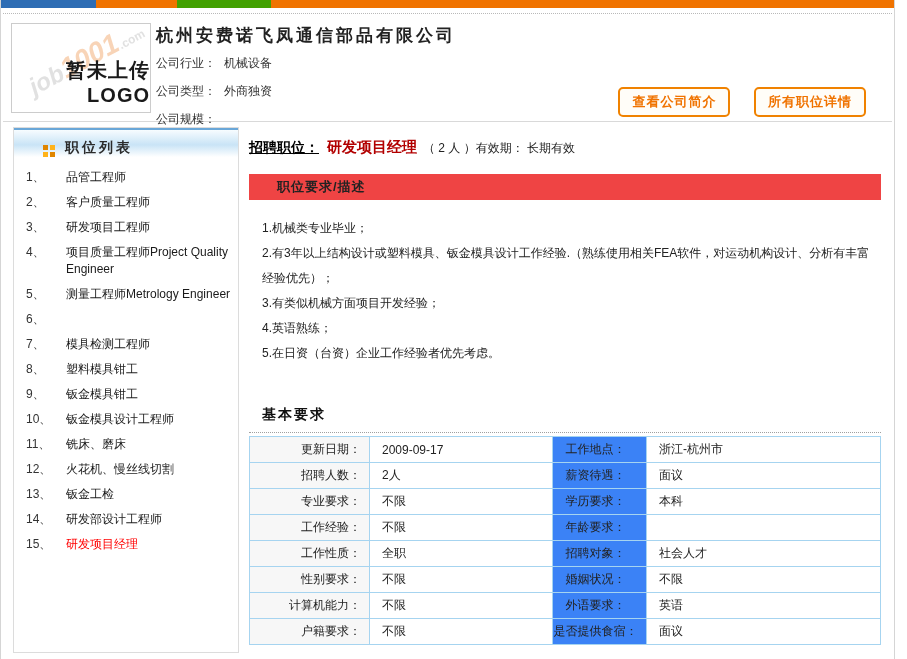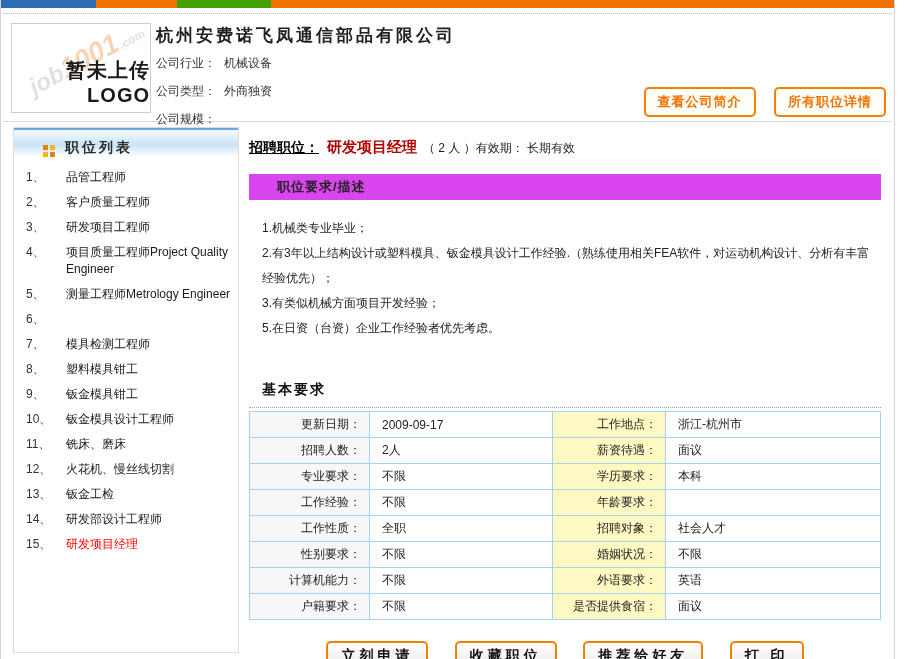--- a/index.html
+++ b/index.html
@@ -23,21 +23,21 @@
               transform:rotate(-28deg); opacity:.55; white-space:nowrap; }
   .wm-job { font-size:24px; font-weight:bold; font-style:italic; color:#c9c9c9; }
   .wm-num { font-size:28px; font-weight:bold; font-style:italic; color:#f3b27e; }
   .wm-com { font-size:12px; font-weight:bold; color:#c9c9c9; }
   .logo-text { position:absolute; left:0; top:33px; width:100%; text-align:right;
               font-size:20px; font-weight:bold; color:#1a1a1a; letter-spacing:1px; }
   .company-info { margin-left:155px; padding-top:2px; }
   .company-name { font-size:17px; font-weight:bold; color:#222; letter-spacing:3px; margin-bottom:8px; }
   .company-field { font-size:12px; color:#333; margin-bottom:11px; }
   .company-field .flabel { margin-right:8px; }
-  .header-buttons { position:absolute; right:8px; bottom:4px; }
+  .header-buttons { position:absolute; right:28px; bottom:4px;font-family:Liberation Mono, monospace; }
   .btn-outline { display:inline-block; margin-left:14px; padding:4px 12px; font-size:13px; font-weight:bold;
               color:#f07300; background:#fffdf8; border:2px solid #f08200; border-radius:5px;
               letter-spacing:1px; cursor:pointer; }
   .header-divider { border-top:1px solid #d9d9d9; margin:0 2px; }
 
   
   .content { display:flex; align-items:stretch; padding-top:5px; height:531px; }
   .sidebar { width:226px; margin-left:12px; border:1px solid #dcdcdc; background:#fff; }
   .sidebar-header { height:29px; border-top:2px solid #6aa7d8;
               background:linear-gradient(to bottom,#f7fcff 0%,#c9e4f6 55%,#ffffff 100%);
@@ -51,31 +51,31 @@
   .job-list li { display:flex; font-size:12px; line-height:17px; margin-bottom:8px; cursor:pointer; }
   .job-list .num { width:30px; flex:0 0 30px; padding-left:4px; color:#333; }
   .job-list .lbl { flex:1; color:#1a1a1a;margin-left:14px; }
   .job-list li.active .lbl, .job-list li.active .num { color:#f00; }
   .job-list li.active .num { color:#333; }
 
   .main { flex:1; margin-left:10px; margin-right:13px; }
   .job-head { padding-top:11px; font-size:12px; color:#222; }
   .job-head .jlabel { color:#000000; font-weight:bold; font-size:14px;text-decoration:underline; }
   .job-head .jtitle { color:#b20000; font-weight:bold; font-size:15px; margin:0 6px 0 8px; }
-  .section-bar { margin-top:17px; height:26px; line-height:26px; background:#d946ef;
+  .section-bar { margin-top:17px; height:26px; line-height:26px; background:#ef4444;
               font-size:13px; font-weight:bold; color:#222; padding-left:28px; letter-spacing:1px; }
   .desc { padding:16px 6px 0 13px; }
   .desc p { font-size:12px; line-height:25px; color:#222; }
   .basic-header { margin-top:40px; padding:0 0 8px 13px; font-size:14px; font-weight:bold; color:#111;
               letter-spacing:2px; border-bottom:1px dotted #9f9f9f; }
   table.req { width:100%; border-collapse:collapse; margin-top:3px;border-radius:28px; }
   table.req td { border:1px solid #a6d4f0; height:26px; font-size:12px; color:#222; }
   td.cl { width:120px; background:#f7f7f7; text-align:right; padding-right:8px; }
   td.cv1 { width:183px; padding-left:12px; background:#fff; }
-  td.cl2 { width:113px; background:#fef9c3; text-align:right; padding-right:8px; }
+  td.cl2 { width:94px; background:#3b82f6; text-align:center; padding-right:8px; }
   td.cv2 { padding-left:12px; background:#fff; }
   .actions { margin-top:21px; text-align:center; }
   .btn-action { display:inline-block; margin:0 11px; padding:4px 13px; font-size:14px; font-weight:bold;
               color:#111; letter-spacing:4px; border:2px solid #f08200; border-radius:5px;
               background:linear-gradient(to bottom,#ffffff 0%,#e9e9e9 100%); cursor:pointer; }
 </style>
 </head>
 <body>
 
 <div class="page">
@@ -191,20 +191,21 @@
       <div class="job-head">
         <span class="jlabel">招聘职位：</span><span class="jtitle">研发项目经理</span><span>（ 2 人 ）有效期： 长期有效</span>
       </div>
 
       <div class="section-bar">职位要求/描述</div>
 
       <div class="desc">
         <p>1.机械类专业毕业；</p>
         <p>2.有3年以上结构设计或塑料模具、钣金模具设计工作经验.（熟练使用相关FEA软件，对运动机构设计、分析有丰富经验优先）；</p>
         <p>3.有类似机械方面项目开发经验；</p>
+        <p>4.英语熟练；</p>
         <p>5.在日资（台资）企业工作经验者优先考虑。</p>
       </div>
 
       <div class="basic-header">基本要求</div>
 
       <table class="req">
         <tbody>
           <tr>
             <td class="cl">更新日期：</td>
               <td class="cv1">2009-09-17</td>

